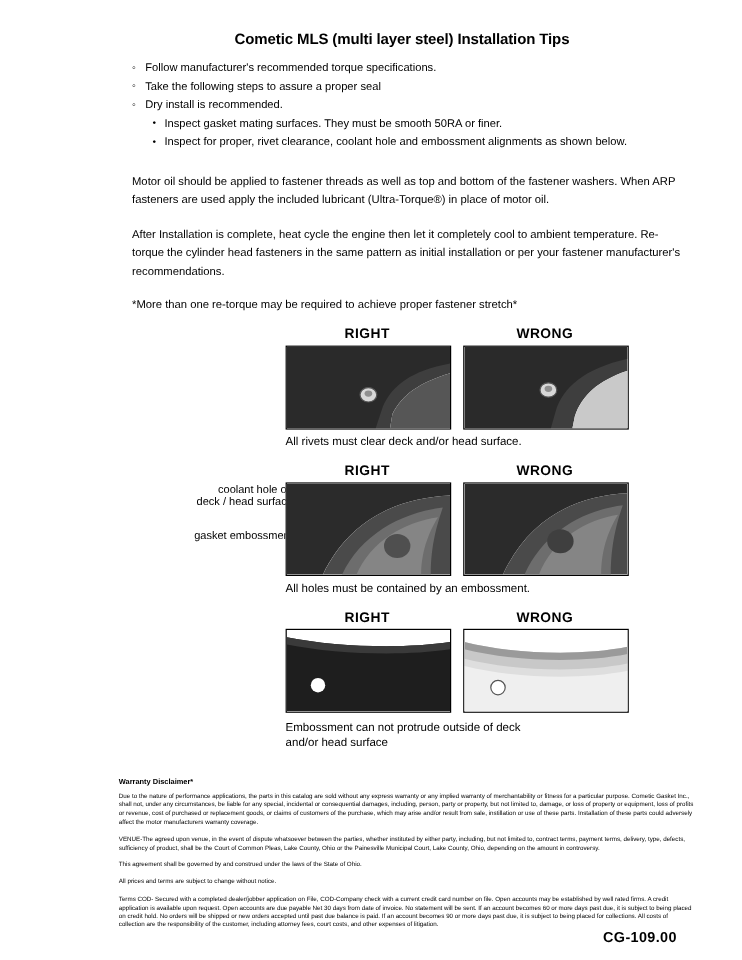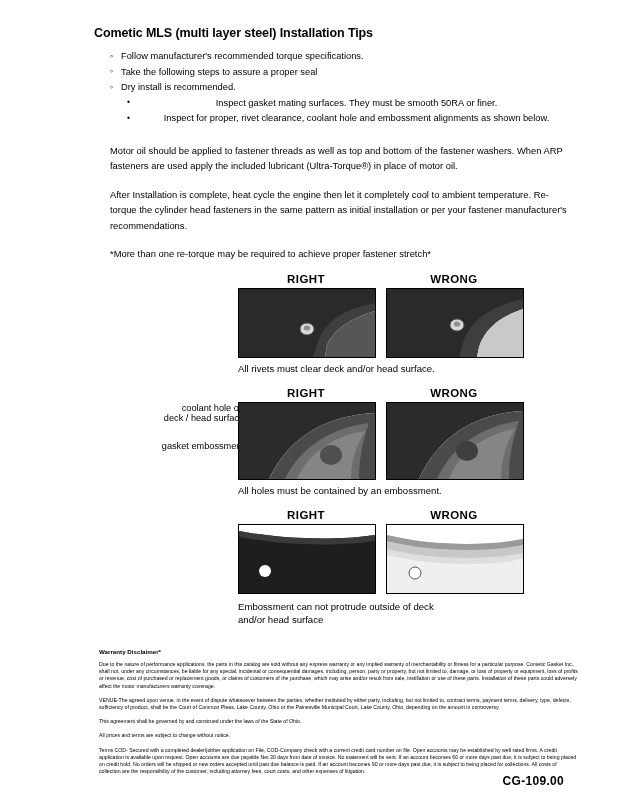--- a/index.html
+++ b/index.html
@@ -20,20 +20,21 @@
     width: 618px;
     height: 800px;
     box-sizing: border-box;
     padding: 26px 42px 10px 42px;
   }
   h1.title {
     font-size: 12.5px;
     font-weight: bold;
     margin: 0 0 9px 52px;
     letter-spacing: -0.1px;
+    text-align: center;
   }
   ul.bullets {
     list-style: none;
     margin: 0 0 0 68px;
     padding: 0;
     font-size: 9.3px;
     line-height: 15.5px;
   }
   ul.bullets > li {
     position: relative;
@@ -49,21 +50,20 @@
   ul.subbullets {
     list-style: none;
     margin: 0 0 0 17px;
     padding: 0;
     font-size: 9.3px;
     line-height: 15.5px;
   }
   ul.subbullets > li {
     position: relative;
     padding-left: 10px;
-    text-align: center;
   }
   ul.subbullets > li:before {
     content: "\2022";
     position: absolute;
     left: 0;
     top: -0.5px;
     font-size: 8.5px;
   }
   h2.section {
     font-size: 12.5px;

